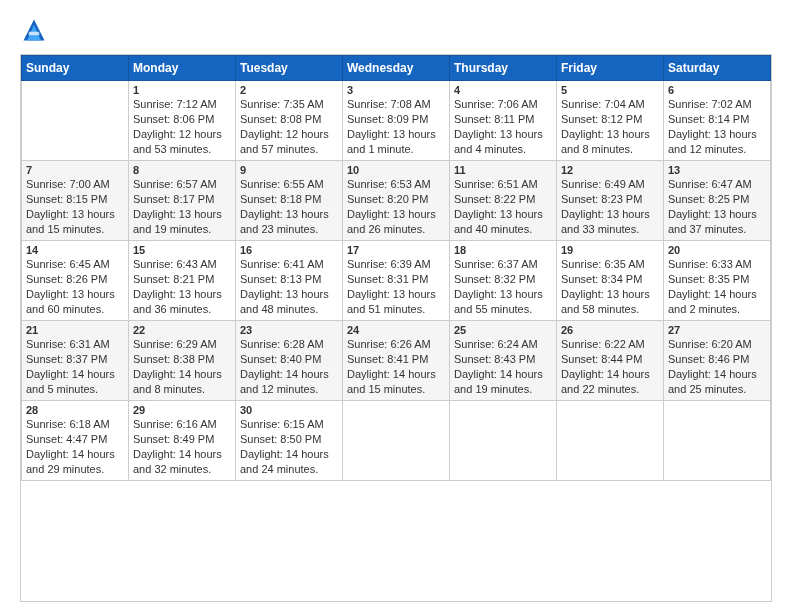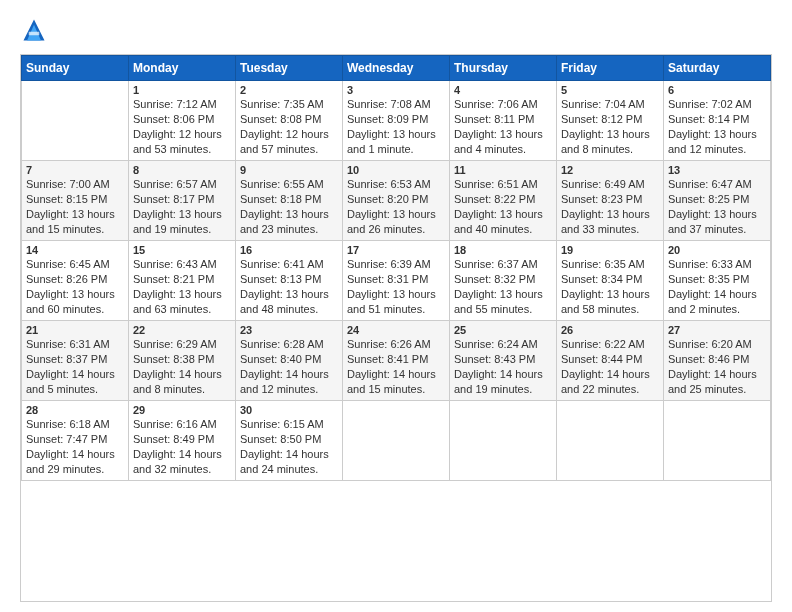--- a/index.html
+++ b/index.html
@@ -278,21 +278,21 @@
                 <span>Daylight: 13 hours</span>
                 <span>and 60 minutes.</span>
               </div>
             </td>
             <td>
               <div class="day-number">15</div>
               <div class="day-info">
                 <span>Sunrise: 6:43 AM</span>
                 <span>Sunset: 8:21 PM</span>
                 <span>Daylight: 13 hours</span>
-                <span>and 63 minutes.</span>
+                <span>and 36 minutes.</span>
               </div>
             </td>
             <td>
               <div class="day-number">16</div>
               <div class="day-info">
                 <span>Sunrise: 6:41 AM</span>
                 <span>Sunset: 8:13 PM</span>
                 <span>Daylight: 13 hours</span>
                 <span>and 48 minutes.</span>
               </div>
@@ -397,21 +397,21 @@
                 <span>Daylight: 14 hours</span>
                 <span>and 25 minutes.</span>
               </div>
             </td>
           </tr>
           <tr>
             <td>
               <div class="day-number">28</div>
               <div class="day-info">
                 <span>Sunrise: 6:18 AM</span>
-                <span>Sunset: 7:47 PM</span>
+                <span>Sunset: 4:47 PM</span>
                 <span>Daylight: 14 hours</span>
                 <span>and 29 minutes.</span>
               </div>
             </td>
             <td>
               <div class="day-number">29</div>
               <div class="day-info">
                 <span>Sunrise: 6:16 AM</span>
                 <span>Sunset: 8:49 PM</span>
                 <span>Daylight: 14 hours</span>

